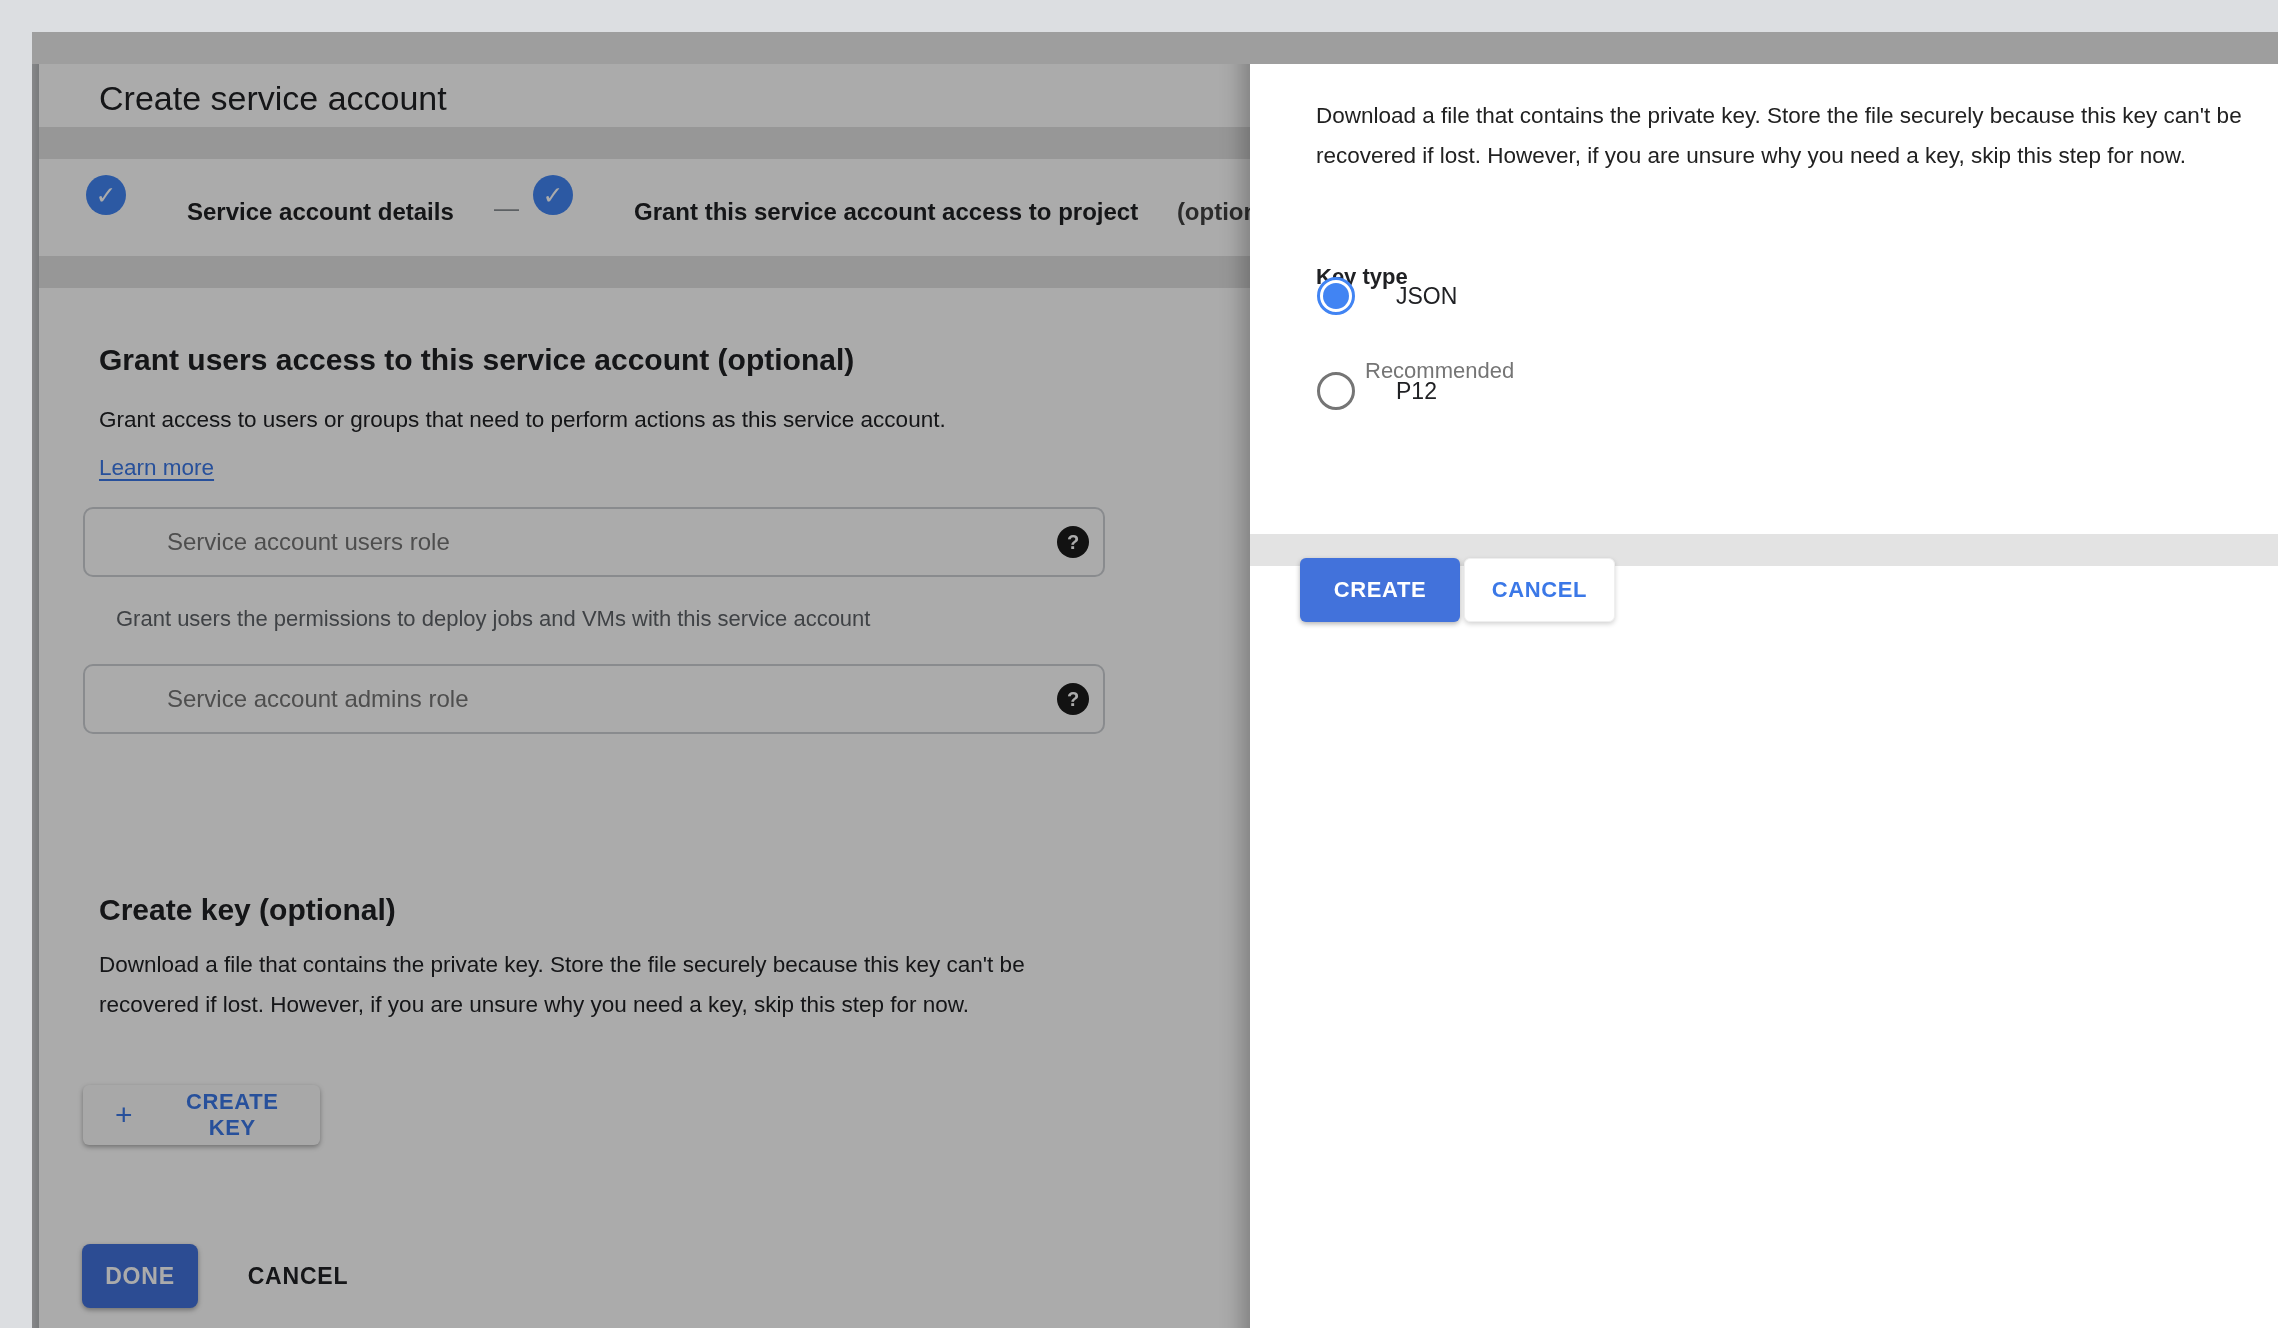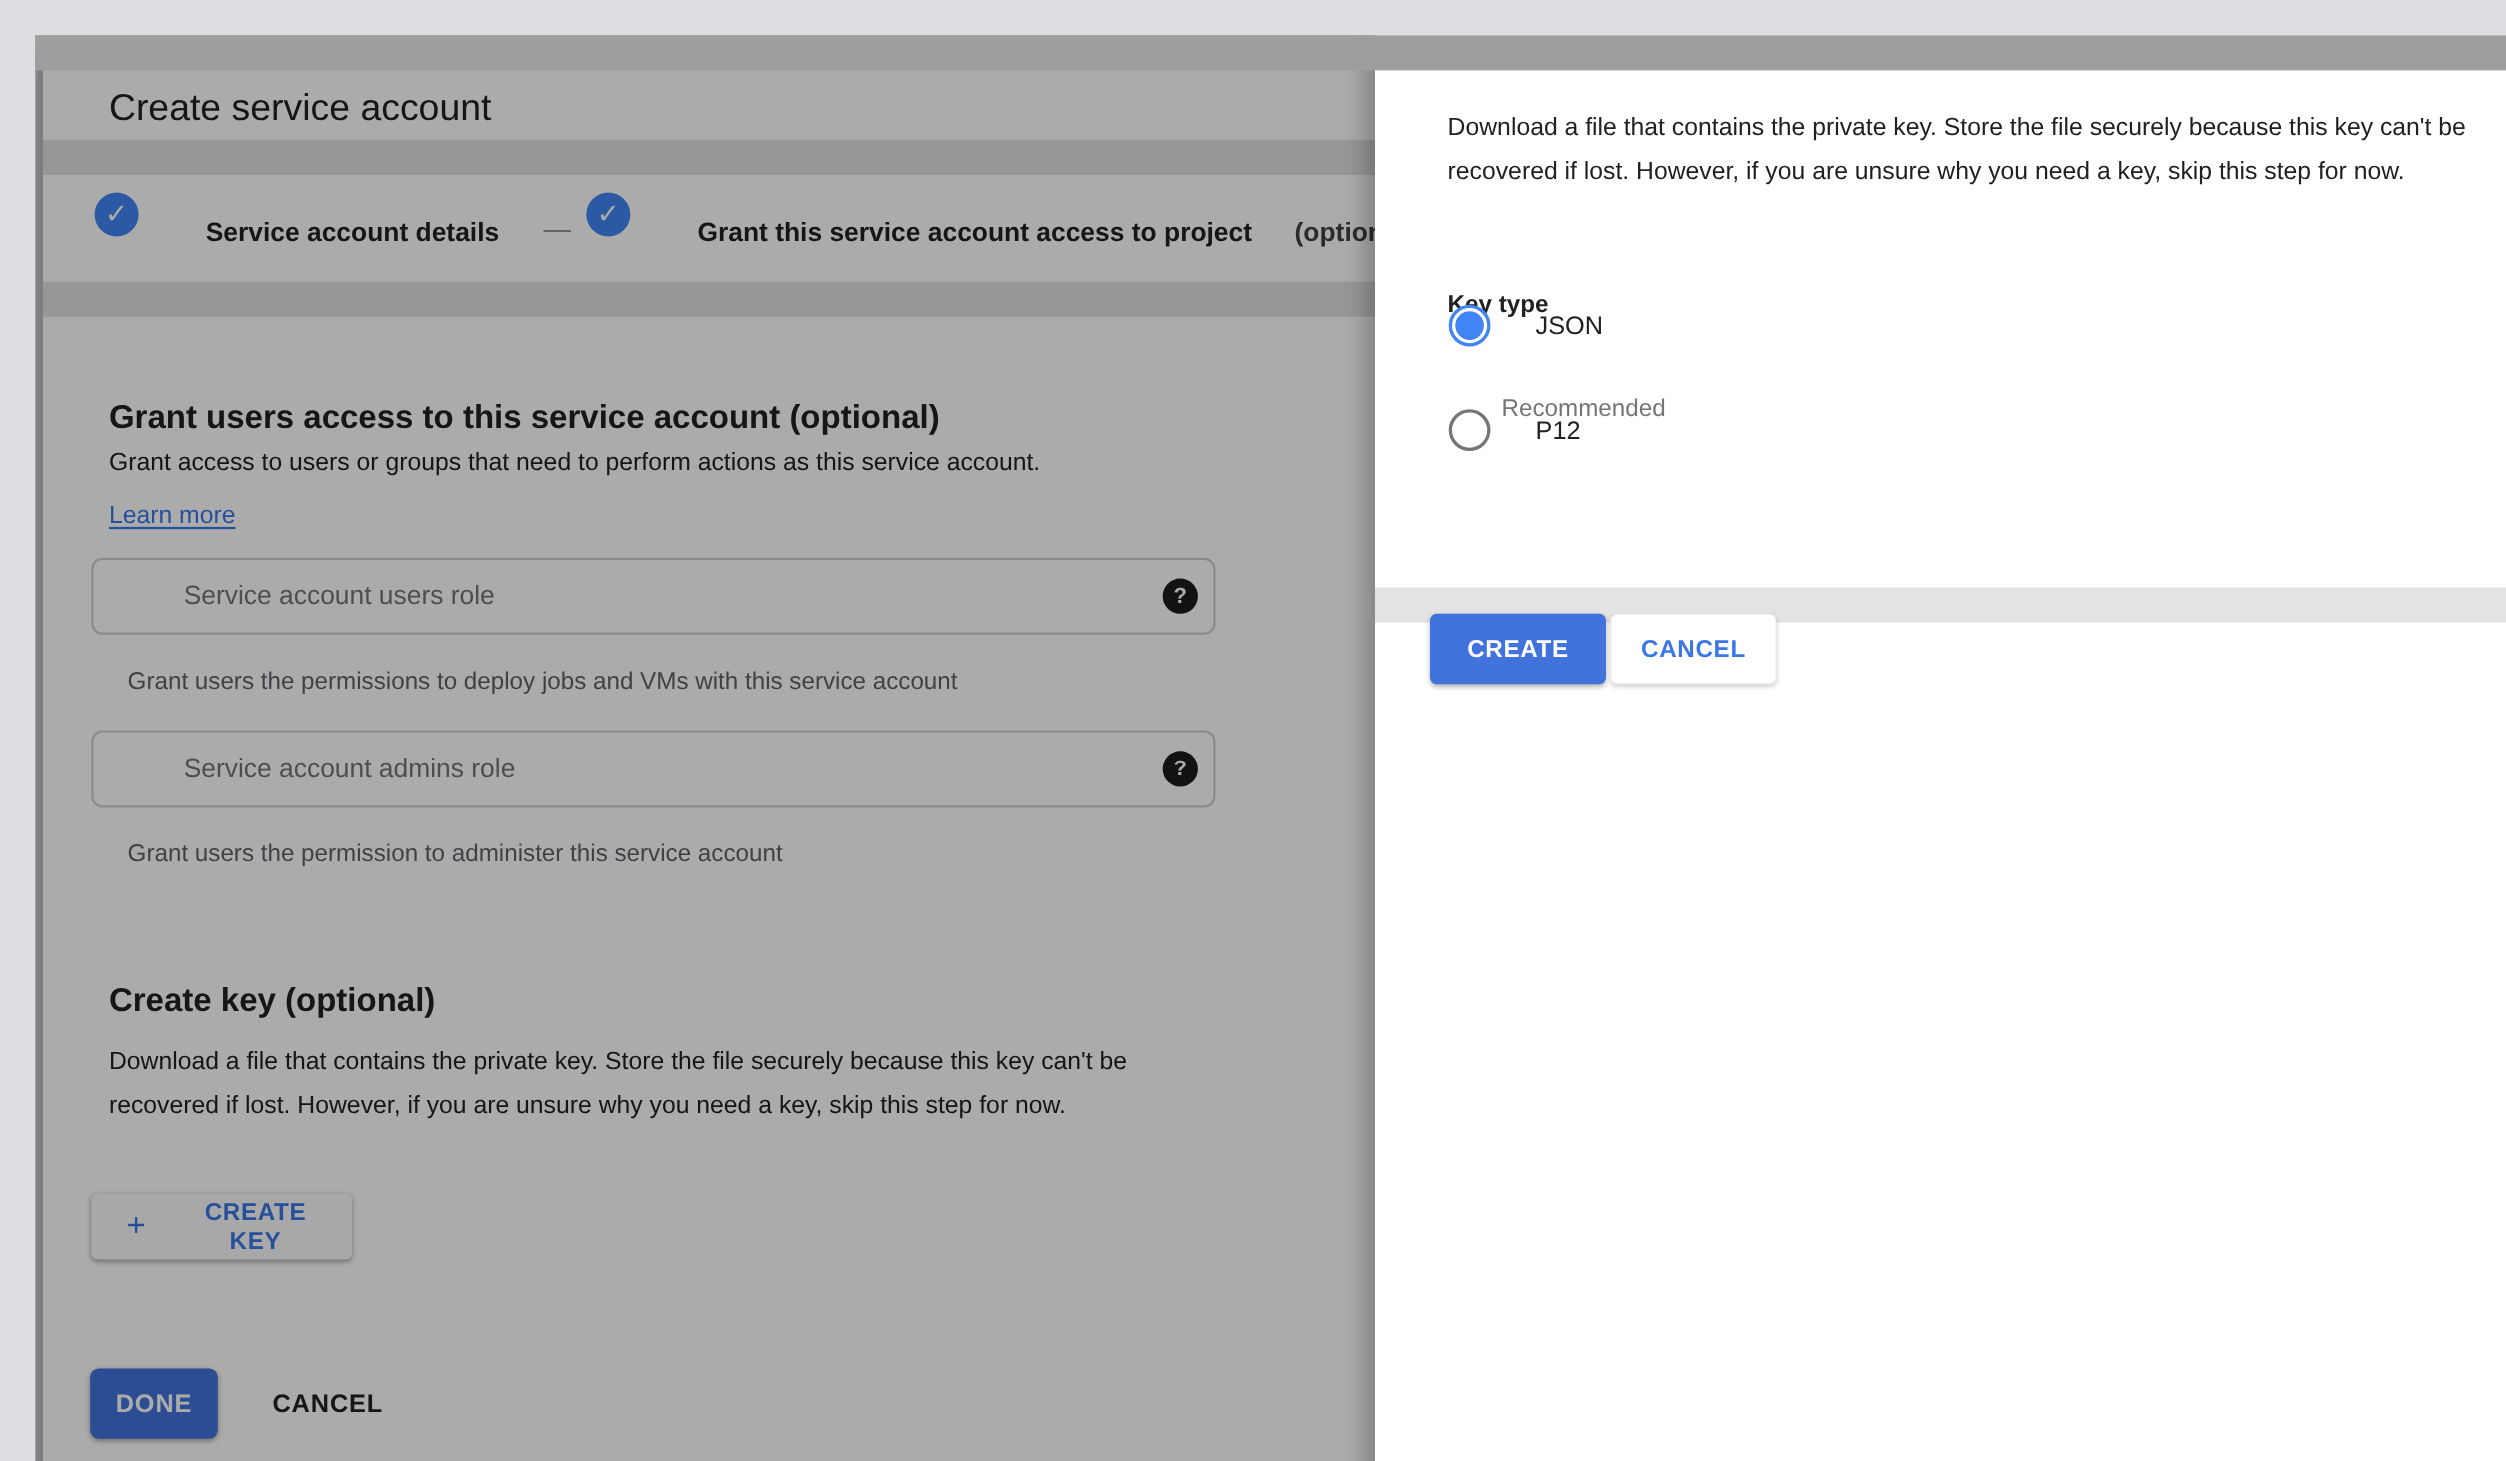--- a/index.html
+++ b/index.html
@@ -38,21 +38,21 @@
     position:absolute; top:148px; font-size:24px; line-height:32px; color:#202124; white-space:nowrap;font-weight:bold;
   }
   .step1-label { left:123px; }
   .step-sep { position:absolute; left:446px; top:146px; font-size:25px; color:#8a8f94; }
   .step2-label { left:570px; }
   .optional-suffix { color:#404040;text-align:right; }
 
   .section-heading {
     position:absolute; left:51px; font-size:30px; line-height:38px; font-weight:700; color:#202124;
   }
-  .h-grant { top:293px;margin-top:20px; }
+  .h-grant { top:293px; }
   .h-key { top:843px; }
 
   .body-text { position:absolute; left:51px; font-size:22.5px; line-height:40px; color:#202124; }
   .grant-desc { top:352px; width:1010px; }
   .learn-more {
     position:absolute; left:51px; top:400px; font-size:22.5px; line-height:40px;
     color:var(--link-blue,#3b78e7); text-decoration:underline; text-decoration-thickness:2px; text-underline-offset:4px;
     cursor:pointer;
   }
   .key-desc-left { top:897px; width:1005px; }
@@ -191,21 +191,20 @@
     <div class="field-box field1">
       <input class="field-input" type="text" placeholder="Service account users role" style="">
       <div class="help-icon">?</div>
     </div>
     <div class="helper-text helper1">Grant users the permissions to deploy jobs and VMs with this service account</div>
 
     <div class="field-box field2">
       <input class="field-input" type="text" placeholder="Service account admins role" style="">
       <div class="help-icon">?</div>
     </div>
-    <div class="helper-text helper2">Grant users the permission to administer this service account</div>
 
     <div class="section-heading h-key">Create key (optional)</div>
     <div class="body-text key-desc-left">Download a file that contains the private key. Store the file securely because this key can't be recovered if lost. However, if you are unsure why you need a key, skip this step for now.</div>
 
     <button class="create-key-btn">
       <span class="plus-glyph">+</span>
       <span class="create-key-label">CREATE KEY</span>
     </button>
 
     <button class="done-btn">DONE</button>

